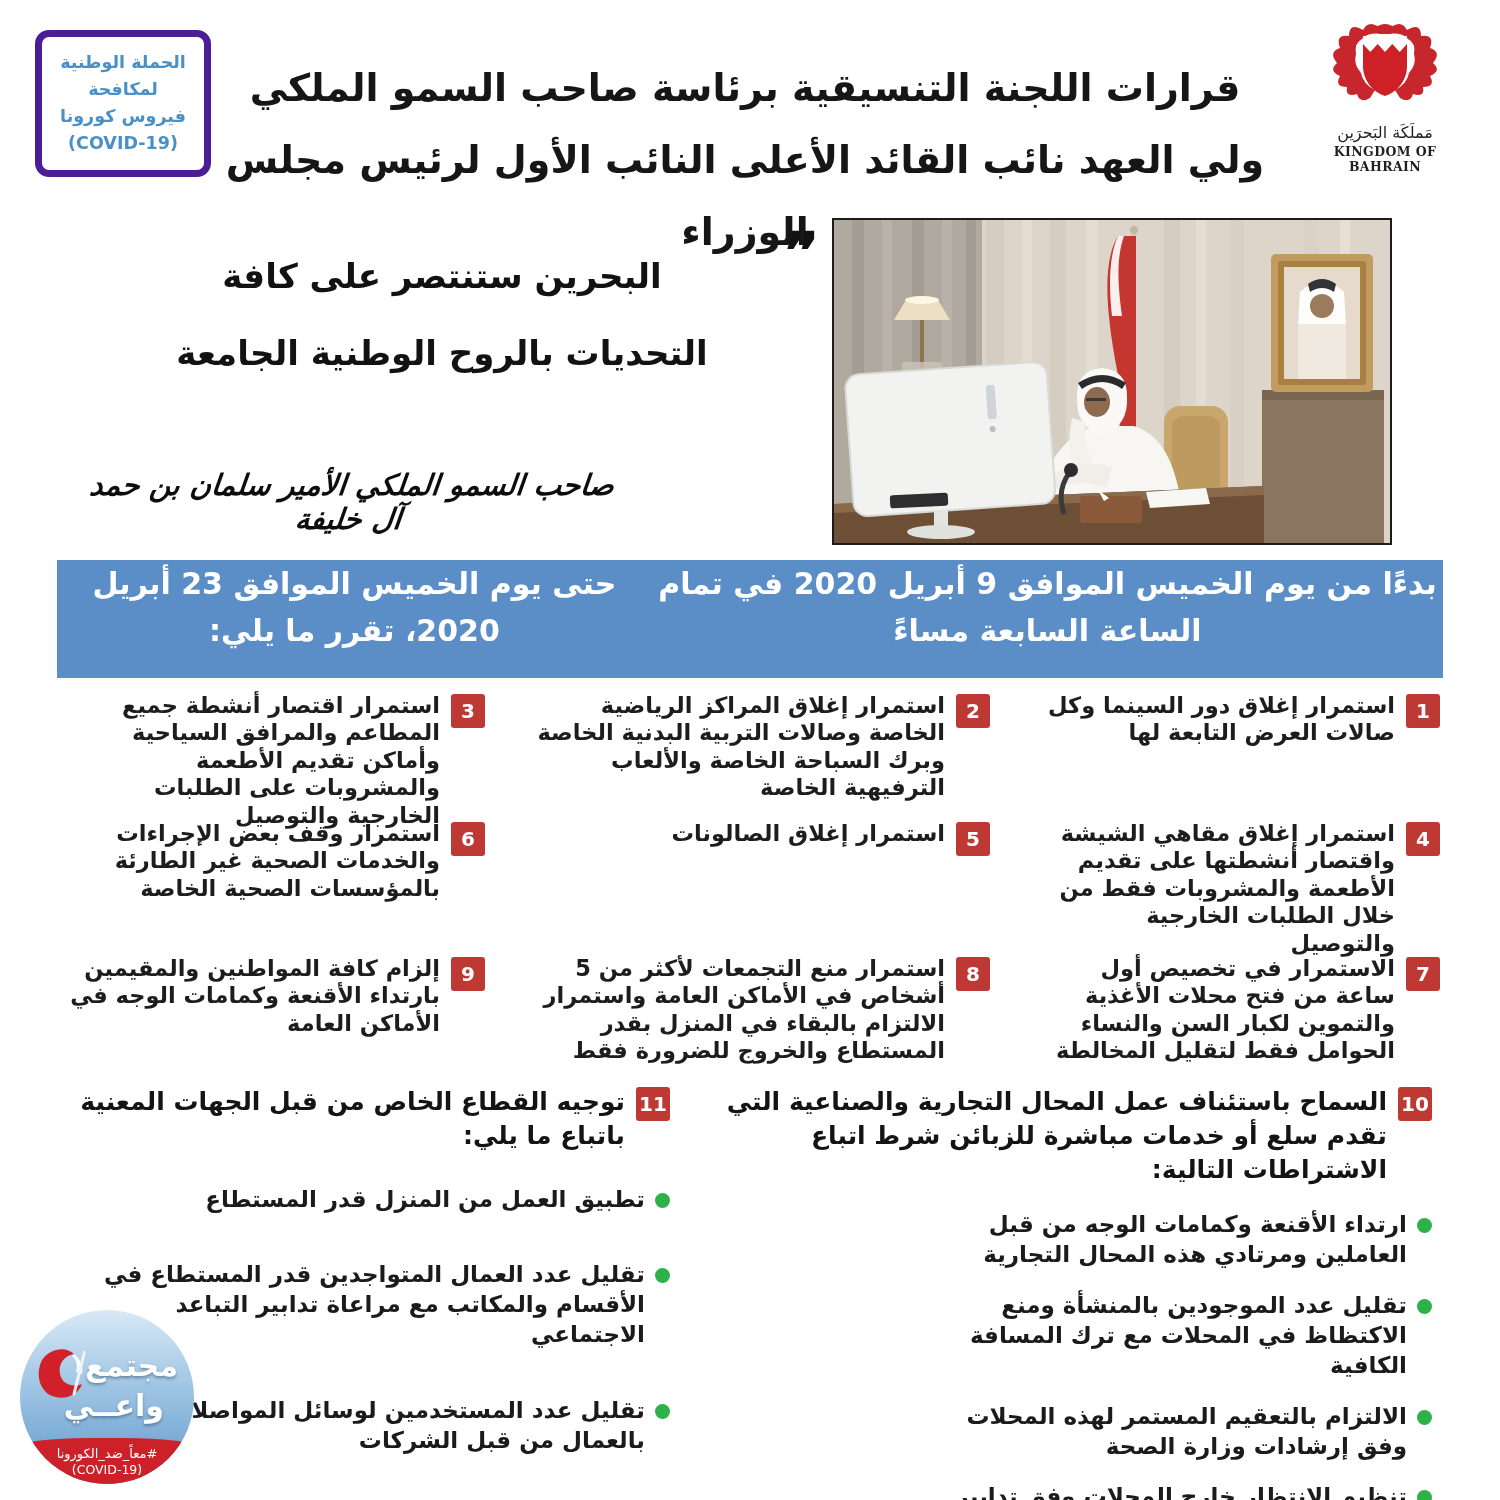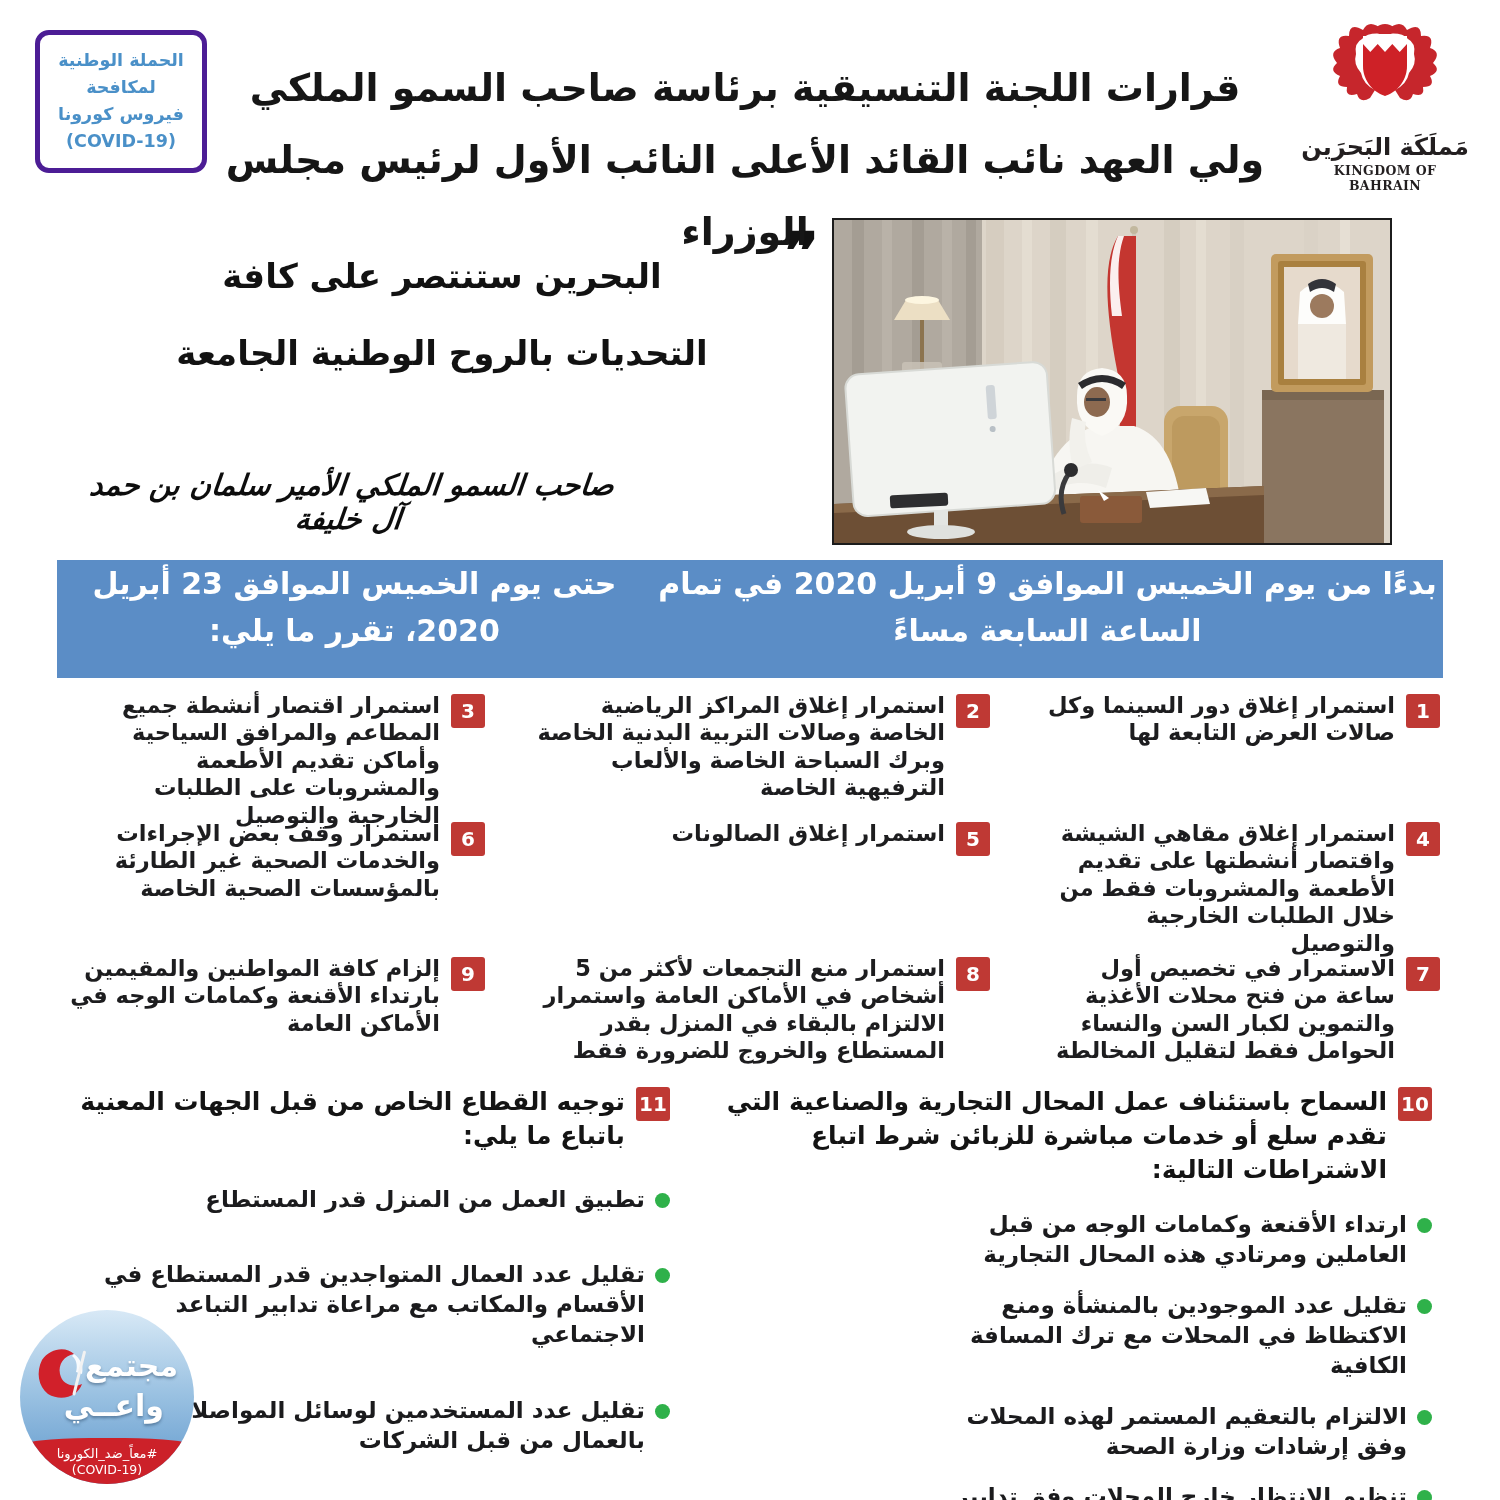--- a/index.html
+++ b/index.html
@@ -1,26 +1,26 @@
 <!DOCTYPE html>
 <html dir="rtl" lang="ar"><head>
 <meta charset="utf-8">
 <style>
   html,body{margin:0;padding:0;background:#fff;}
   body{font-family:"DejaVu Sans", sans-serif;}
   #poster{position:relative;width:1500px;height:1500px;background:#ffffff;overflow:hidden;}
   .abs{position:absolute;}
 
   
-  .badge{left:35px;top:30px;width:150px;padding:12px 6px;border:5px solid #4c1d95;border-radius:14px;
+  .badge{left:35px;top:30px;width:150px;padding:12px 6px;border:7px solid #4c1d95;border-radius:14px;
          color:#4a90c8;font-weight:bold;font-size:17.5px;line-height:1.55;text-align:center;white-space:pre-line;}
 
   
   .emblem{right:26px;top:18px;width:178px;text-align:center;color:#231f20;}
-  .emblem .ar{font-size:24px;font-weight:bold;margin-top:19px;}
+  .emblem .ar{font-size:16px;font-weight:normal;margin-top:9px;}
   .emblem .en{font-family:"DejaVu Serif", serif;font-size:12.5px;font-weight:bold;letter-spacing:.4px;margin-top:2px;}
 
   
   .title{top:52px;right:215px;left:205px;text-align:center;color:#161616;font-weight:bold;font-size:38px;line-height:72px;}
 
   
   .quote{top:238px;left:68px;width:748px;text-align:center;font-weight:bold;color:#121212;font-size:34px;line-height:77px;}
   .qmark{position:absolute;top:-22px;right:-4px;font-size:58px;color:#121212;font-weight:bold;}
   .signature{top:468px;left:70px;width:560px;text-align:center;font-family:"DejaVu Serif", serif;
              font-style:italic;font-weight:bold;font-size:29px;color:#0d0d0d;transform:skewX(-6deg);}

